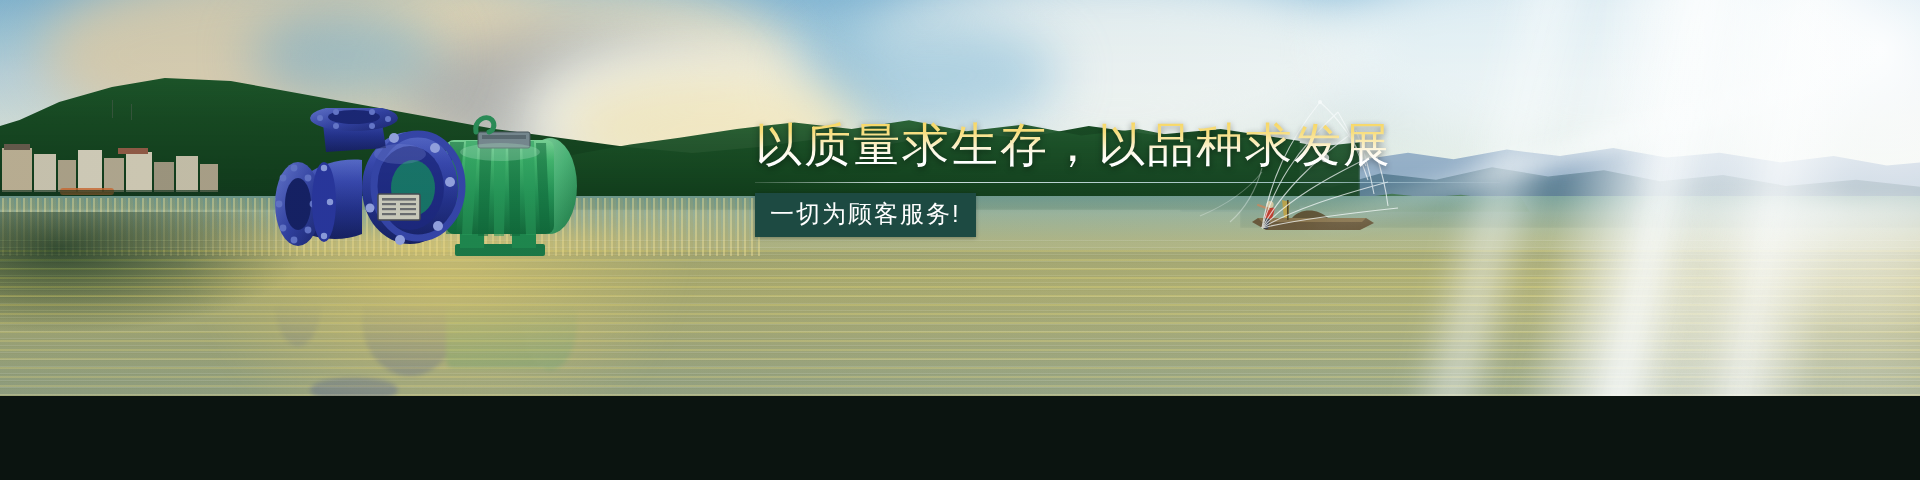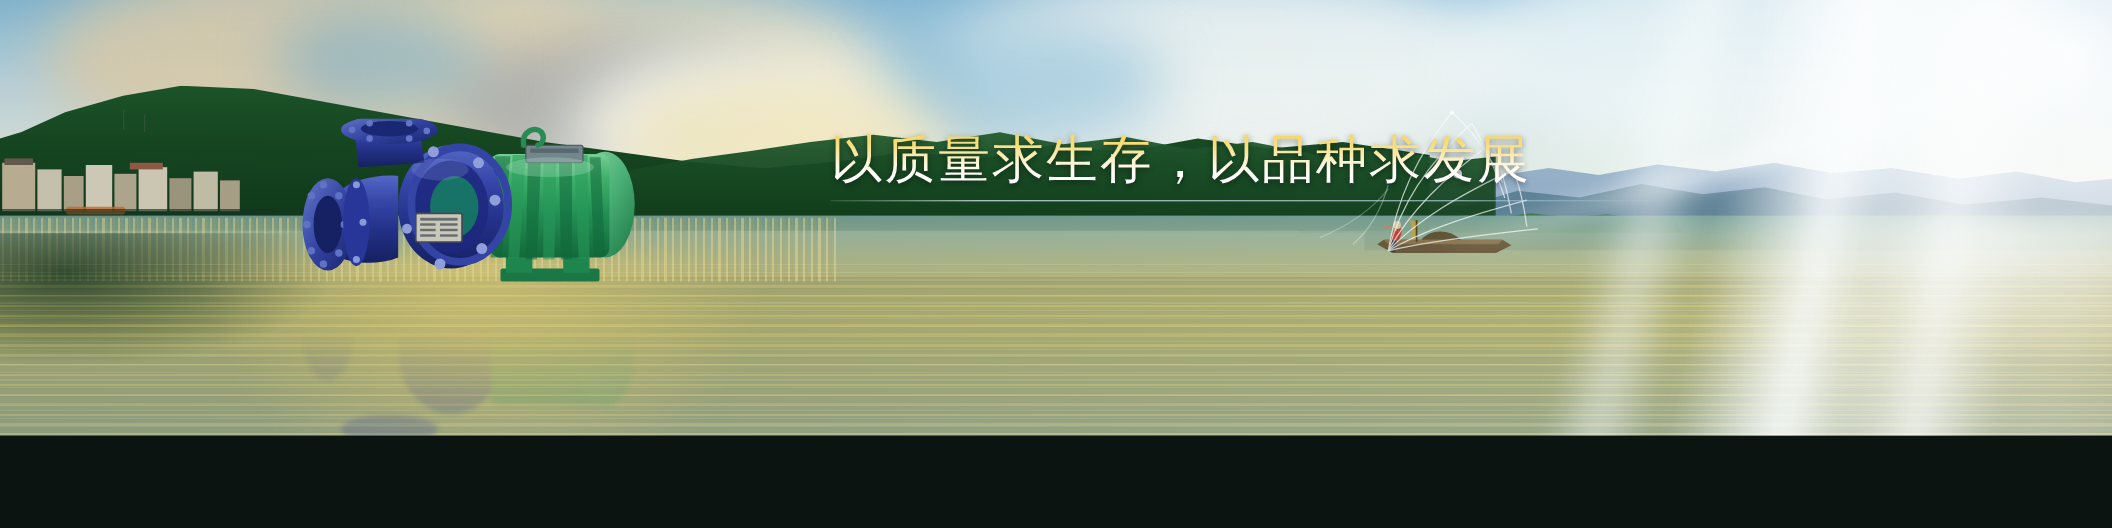--- a/index.html
+++ b/index.html
@@ -330,15 +330,16 @@
   <div class="flare" style="left:1620px;top:200px;width:420px;height:300px;
        background:radial-gradient(ellipse at 50% 0%,rgba(255,255,255,.6),rgba(255,255,255,0) 70%);filter:blur(10px);"></div>
 
   <div style="position:absolute;left:0;top:0;width:1920px;height:480px;
        background:linear-gradient(90deg,rgba(20,70,60,.10),rgba(20,80,70,.06) 40%,rgba(120,200,210,.05) 75%,rgba(255,255,255,.08));
        pointer-events:none;"></div>
 
   <div id="textblock">
     <div id="headline">以质量求生存，以品种求发展</div>
     <div id="divider"></div>
+    <div><span id="badge">一切为顾客服务!</span></div>
   </div>
 
 </div>
 
 </body></html>

